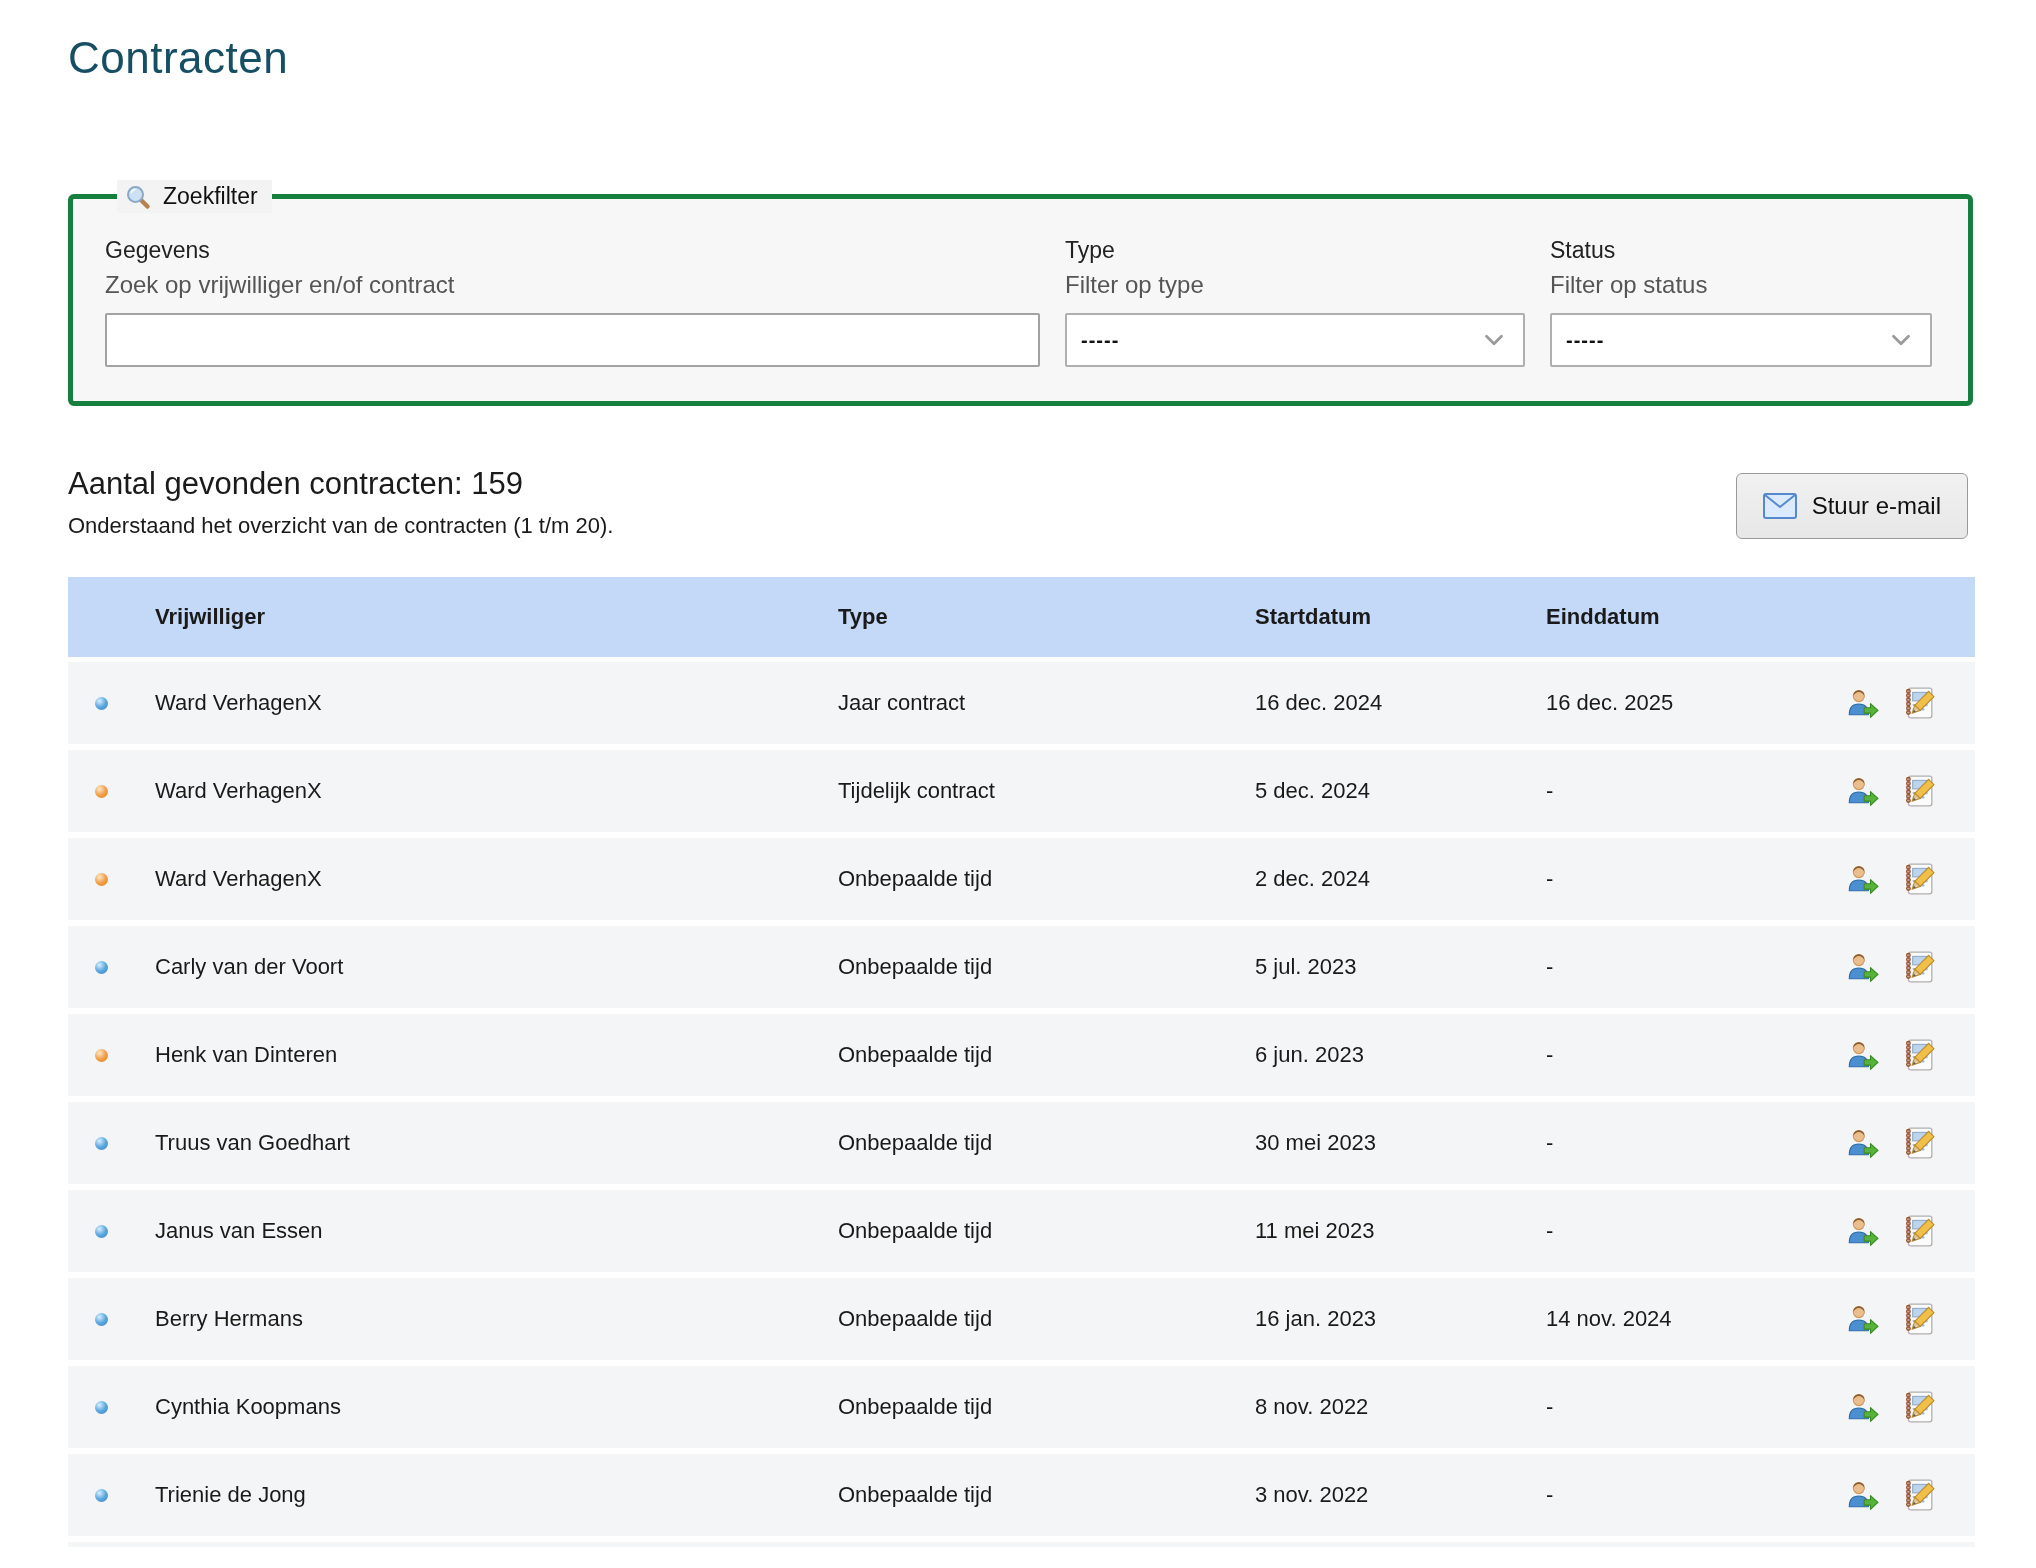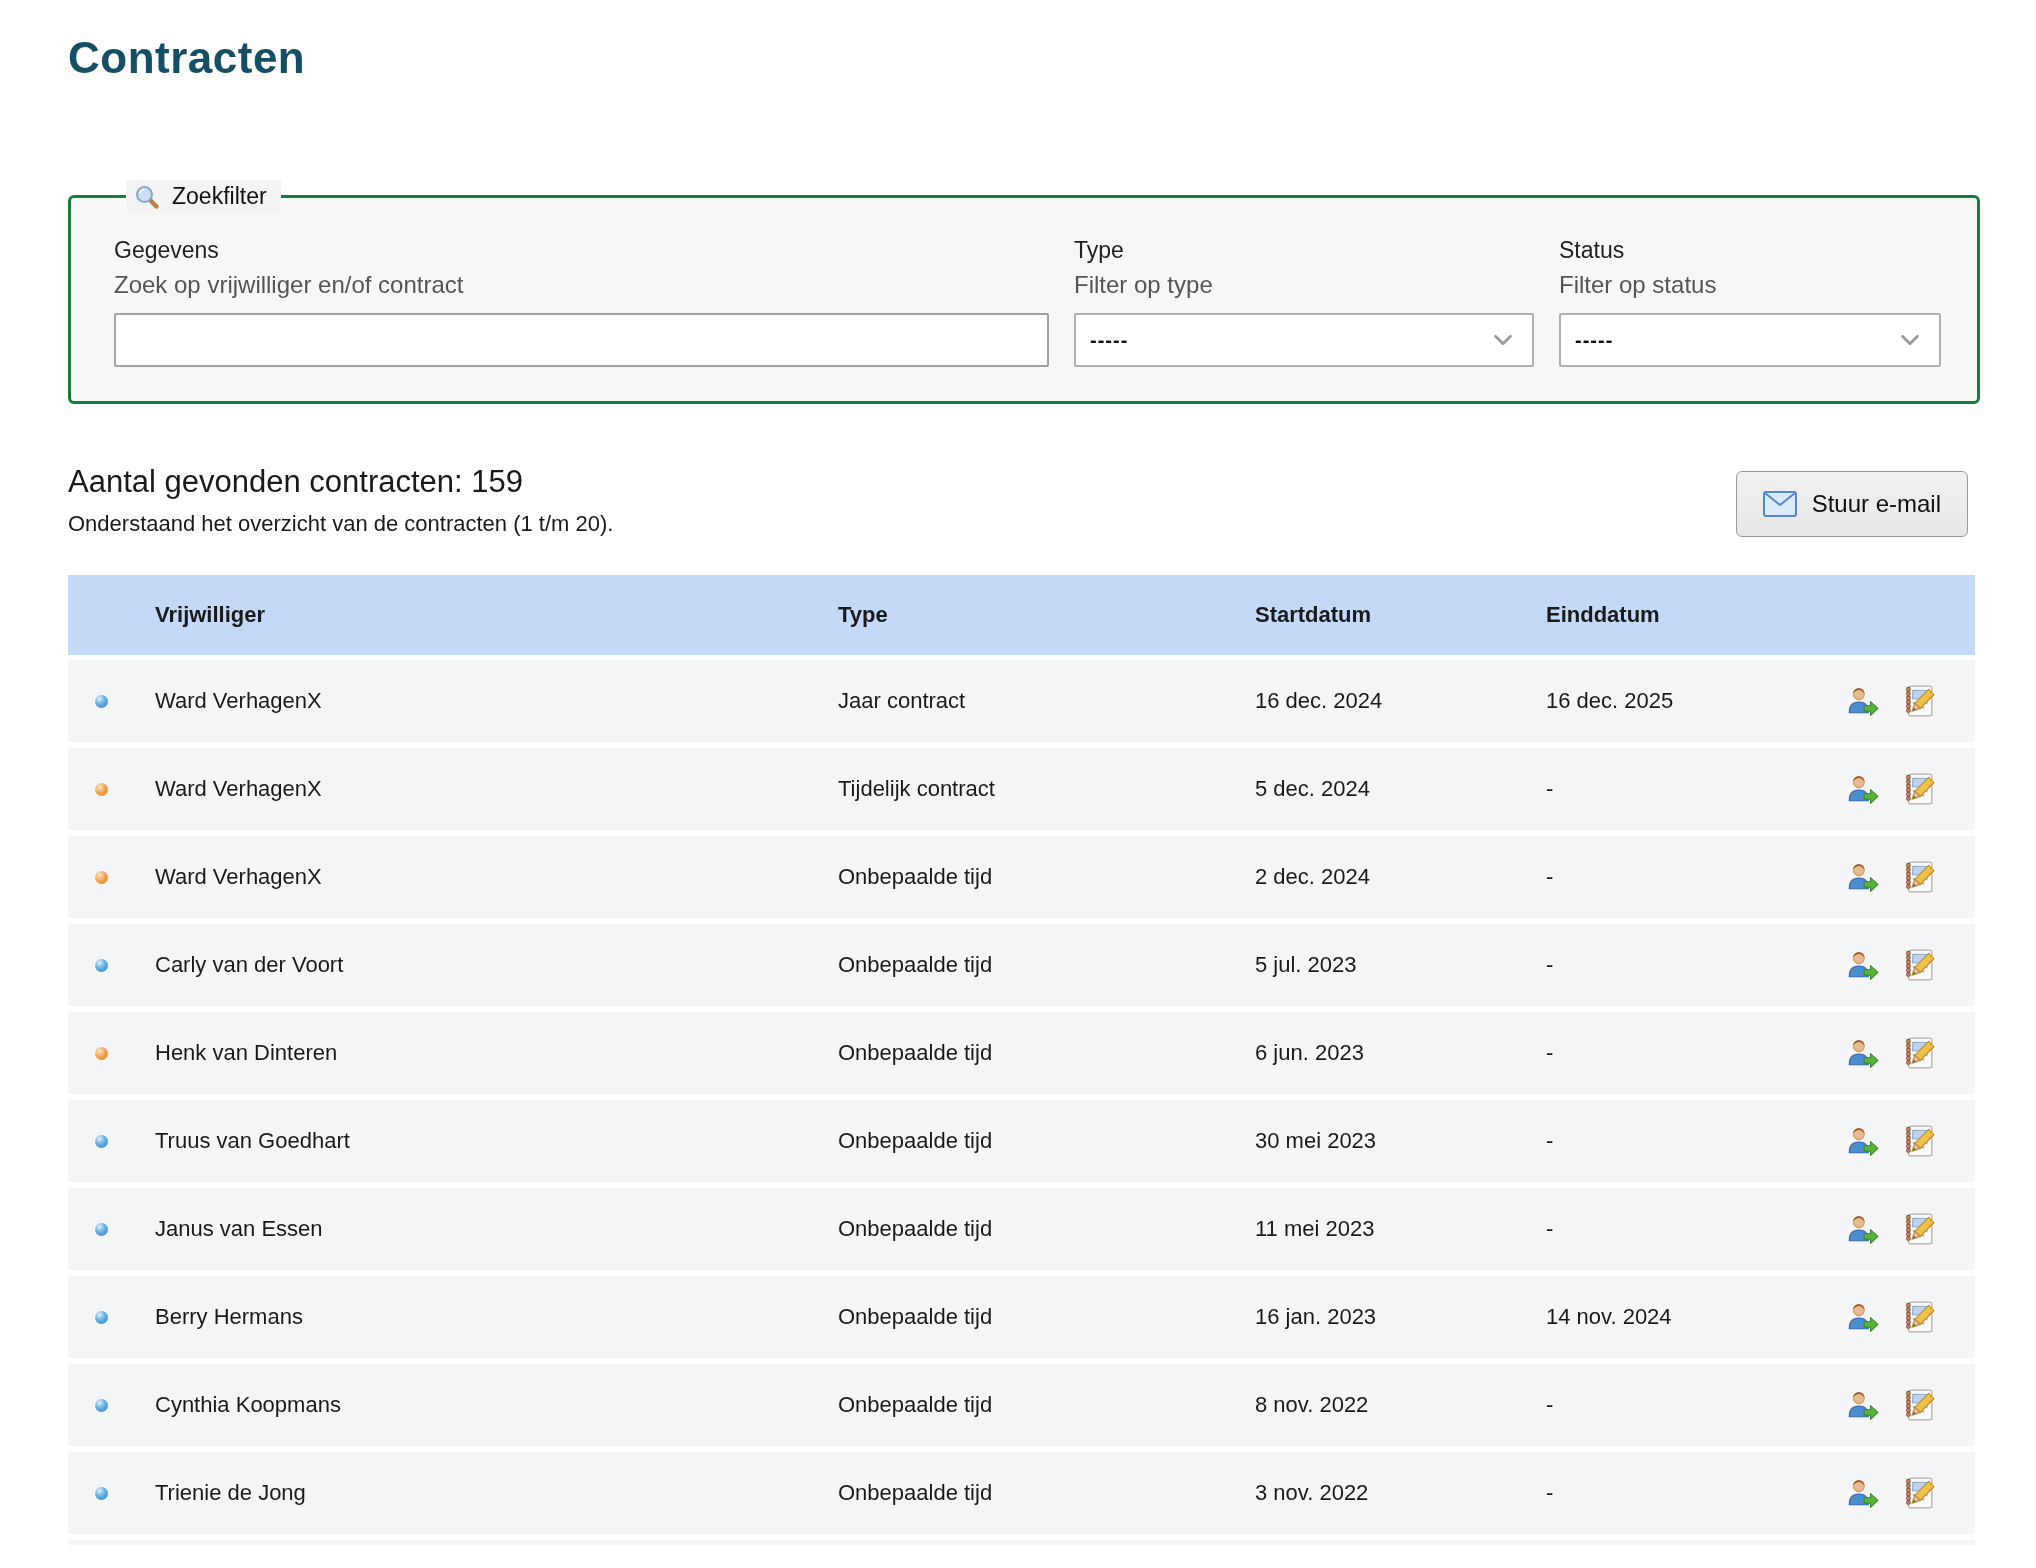--- a/index.html
+++ b/index.html
@@ -4,27 +4,27 @@
 <style>
   * { box-sizing: border-box; }
   html, body { margin: 0; padding: 0; }
   body {
     width: 2036px; height: 1568px; overflow: hidden; position: relative;
     background: #ffffff; color: #1a1a1a;
     font-family: "Liberation Sans", sans-serif;
   }
   
   h1.page-title {
-    margin: 36px 0 0 68px; font-size: 44px; font-weight: bold;
+    margin: 36px 0 0 68px; font-size: 44px; font-weight: normal;
     color: var(--title-color, #164f63); letter-spacing: 0.5px; line-height: 1;
   }
   
   fieldset.search-panel {
-    margin: 100px 68px 0 68px; padding: 16px 36px 34px 43px;
-    border: 3px solid #15803d; border-radius: 6px; background: #f7f7f7;
+    margin: 100px 68px 0 68px; padding: 16px 36px 34px 32px;
+    border: 5px solid #15803d; border-radius: 6px; background: #f7f7f7;
   }
   fieldset.search-panel legend {
     display: flex; align-items: center; gap: 12px; margin-left: 12px;
     padding: 3px 14px 3px 8px; background: #f3f3f3;
     font-size: 23px; color: #111;
   }
   .filter-row { display: flex; margin-top: 8px; }
   .ffield { display: block; }
   .f-gegevens { width: 935px; }
   .f-type { width: 460px; margin-left: 25px; }

